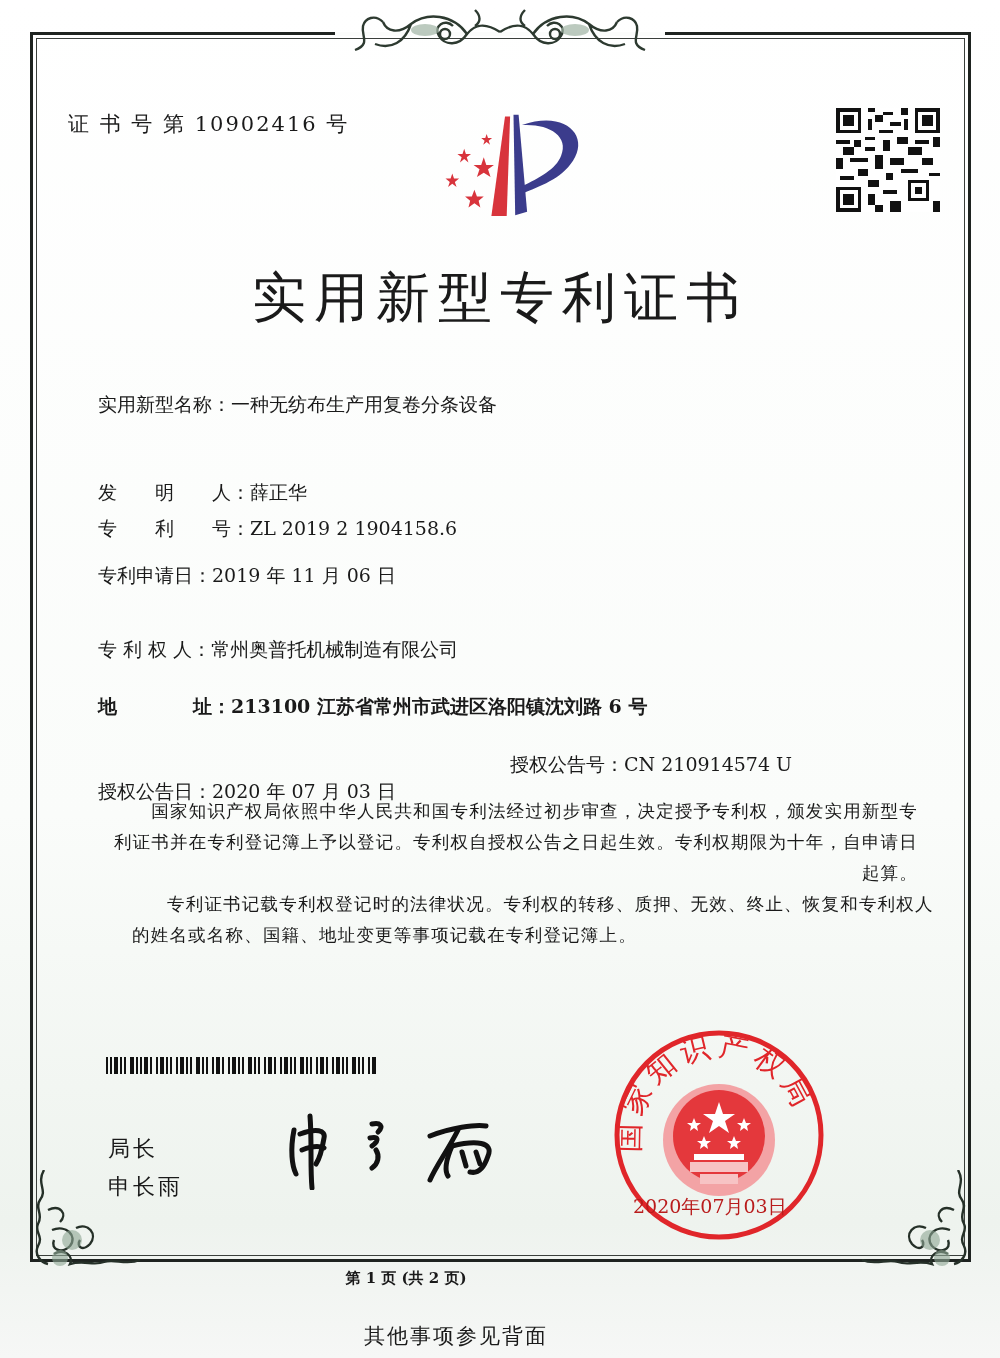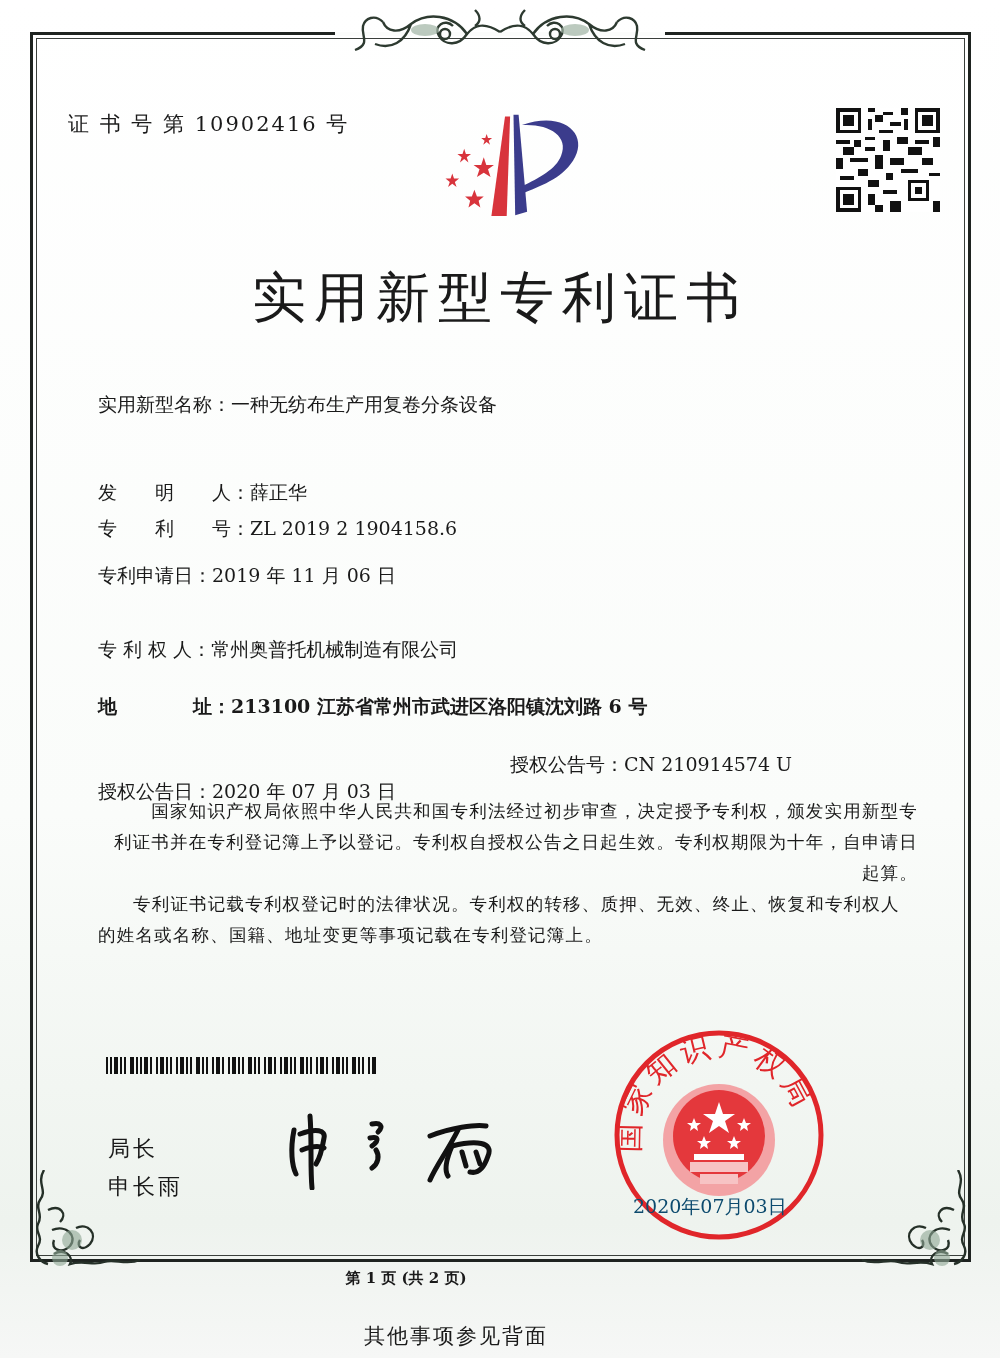--- a/index.html
+++ b/index.html
@@ -22,21 +22,21 @@
   .field { font-size:19px; left:98px; }
   .field .lbl { display:inline-block; }
   .field .val { display:inline-block; }
   .para { left:98px; width:820px; font-size:17.5px; line-height:31px; white-space:normal;
           text-indent:2em; letter-spacing:1.2px; }
   .barcode { left:106px; top:1057px; width:272px; height:17px; }
   .director { left:108px; font-size:22px; letter-spacing:3px;
               font-family:"DejaVu Sans","Liberation Sans",sans-serif; }
   .signature { left:280px; top:1110px; width:240px; height:80px; }
   .seal { left:612px; top:1028px; width:214px; height:214px; }
-  .seal-date { left:633px; top:1194px; font-size:19px; color:#0c4a6e; }
+  .seal-date { left:633px; top:1194px; font-size:19px; color:#b91c1c; }
   .page-no { left:0; width:812px; text-align:center; top:1269px; font-size:15px; font-weight:bold; }
   .footer-note { left:0; width:912px; text-align:center; top:1322px; font-size:21px; letter-spacing:2px; }
 </style>
 </head>
 <body>
 
 <div class="page-tint"></div>
 
 <div class="frame-outer"></div>
 <div class="frame-inner"></div>
@@ -178,21 +178,21 @@
   <span class="lbl">地　　　　址：</span><span class="val">213100 江苏省常州市武进区洛阳镇沈刘路 6 号</span>
 </div>
 <div class="abs field" style="top:779px;">
   <span class="lbl">授权公告日：</span><span class="val">2020 年 07 月 03 日</span>
 </div>
 <div class="abs field" style="top:752px;left:510px;">
   <span class="lbl">授权公告号：</span><span class="val">CN 210914574 U</span>
 </div>
 
 <div class="abs para" style="top:796px;text-align:right;">国家知识产权局依照中华人民共和国专利法经过初步审查，决定授予专利权，颁发实用新型专利证书并在专利登记簿上予以登记。专利权自授权公告之日起生效。专利权期限为十年，自申请日起算。</div>
-<div class="abs para" style="top:889px;">专利证书记载专利权登记时的法律状况。专利权的转移、质押、无效、终止、恢复和专利权人的姓名或名称、国籍、地址变更等事项记载在专利登记簿上。</div>
+<div class="abs para" style="top:889px;margin-left:34px;">专利证书记载专利权登记时的法律状况。专利权的转移、质押、无效、终止、恢复和专利权人的姓名或名称、国籍、地址变更等事项记载在专利登记簿上。</div>
 
 <svg class="abs barcode" viewBox="0 0 136 8" preserveAspectRatio="none">
   <g fill="#111">
     <rect x="0" y="0" width="1" height="8"></rect>
       <rect x="2" y="0" width="1" height="8"></rect>
       <rect x="4" y="0" width="2" height="8"></rect>
     <rect x="7" y="0" width="1" height="8"></rect>
       <rect x="9" y="0" width="1" height="8"></rect>
       <rect x="12" y="0" width="2" height="8"></rect>
     <rect x="15" y="0" width="1" height="8"></rect>

